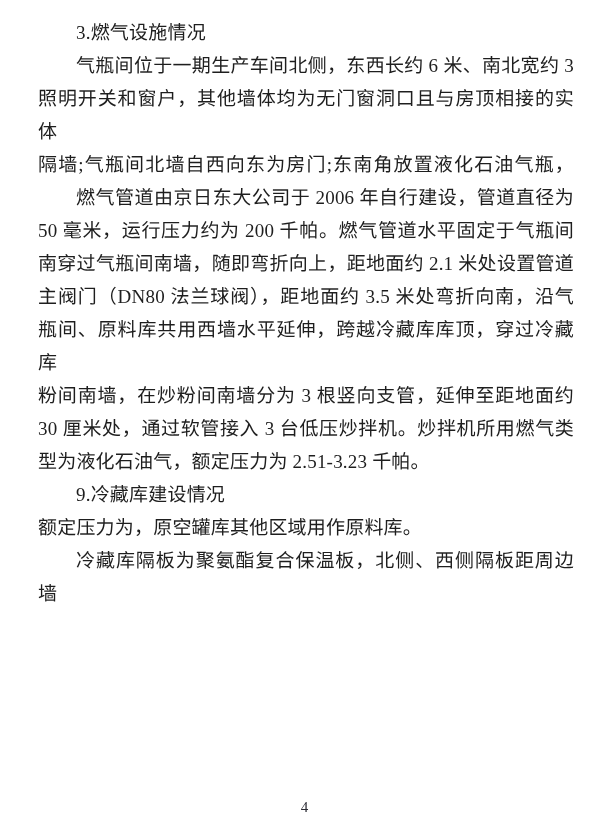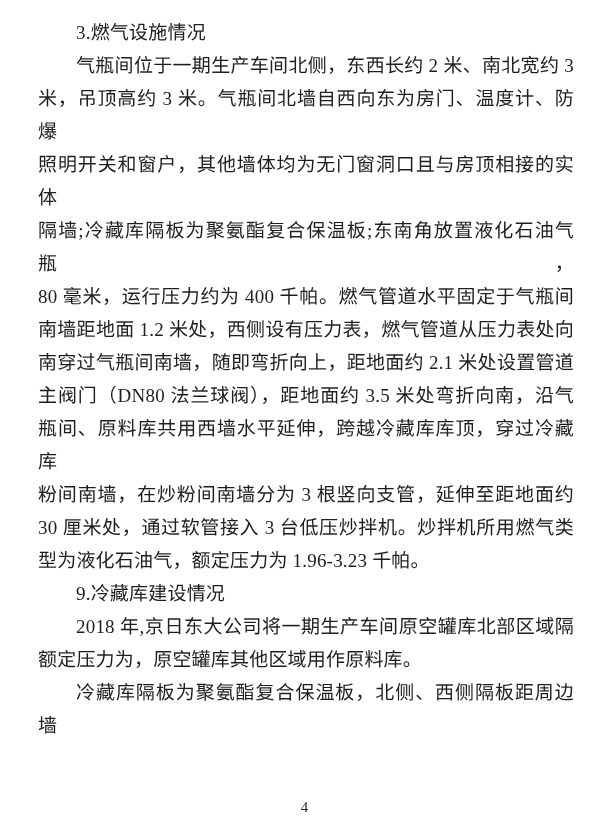--- a/index.html
+++ b/index.html
@@ -53,32 +53,30 @@
     line-height: 22px;
     color: #2a2a33;
   }
 </style>
 </head>
 <body>
 
 <div class="page">
   <div class="text-block">
     <div class="line indent pend">3.燃气设施情况</div>
-    <div class="line indent">气瓶间位于一期生产车间北侧，东西长约 2 米、南北宽约 3</div>
-    <div class="line">米，吊顶高约 3 米。气瓶间北墙自西向东为房门、温度计、防爆</div>
+    <div class="line indent">气瓶间位于一期生产车间北侧，东西长约 6 米、南北宽约 3</div>
     <div class="line">照明开关和窗户，其他墙体均为无门窗洞口且与房顶相接的实体</div>
-    <div class="line">隔墙;冷藏库隔板为聚氨酯复合保温板;东南角放置液化石油气瓶，</div>
-    <div class="line">80 毫米，运行压力约为 400 千帕。燃气管道水平固定于气瓶间</div>
-    <div class="line">南墙距地面 1.2 米处，西侧设有压力表，燃气管道从压力表处向</div>
+    <div class="line">隔墙;气瓶间北墙自西向东为房门;东南角放置液化石油气瓶，</div>
+    <div class="line indent">燃气管道由京日东大公司于 2006 年自行建设，管道直径为</div>
+    <div class="line">50 毫米，运行压力约为 200 千帕。燃气管道水平固定于气瓶间</div>
     <div class="line">南穿过气瓶间南墙，随即弯折向上，距地面约 2.1 米处设置管道</div>
     <div class="line">主阀门（DN80 法兰球阀），距地面约 3.5 米处弯折向南，沿气</div>
     <div class="line">瓶间、原料库共用西墙水平延伸，跨越冷藏库库顶，穿过冷藏库</div>
     <div class="line">粉间南墙，在炒粉间南墙分为 3 根竖向支管，延伸至距地面约</div>
     <div class="line">30 厘米处，通过软管接入 3 台低压炒拌机。炒拌机所用燃气类</div>
-    <div class="line pend">型为液化石油气，额定压力为 1.96-3.23 千帕。</div>
+    <div class="line pend">型为液化石油气，额定压力为 2.51-3.23 千帕。</div>
     <div class="line indent pend">9.冷藏库建设情况</div>
-    <div class="line indent">2018 年,京日东大公司将一期生产车间原空罐库北部区域隔</div>
     <div class="line pend">额定压力为，原空罐库其他区域用作原料库。</div>
     <div class="line indent">冷藏库隔板为聚氨酯复合保温板，北侧、西侧隔板距周边墙</div>
 
   </div>
   <div class="page-number">4</div>
 </div>
 
 </body></html>

